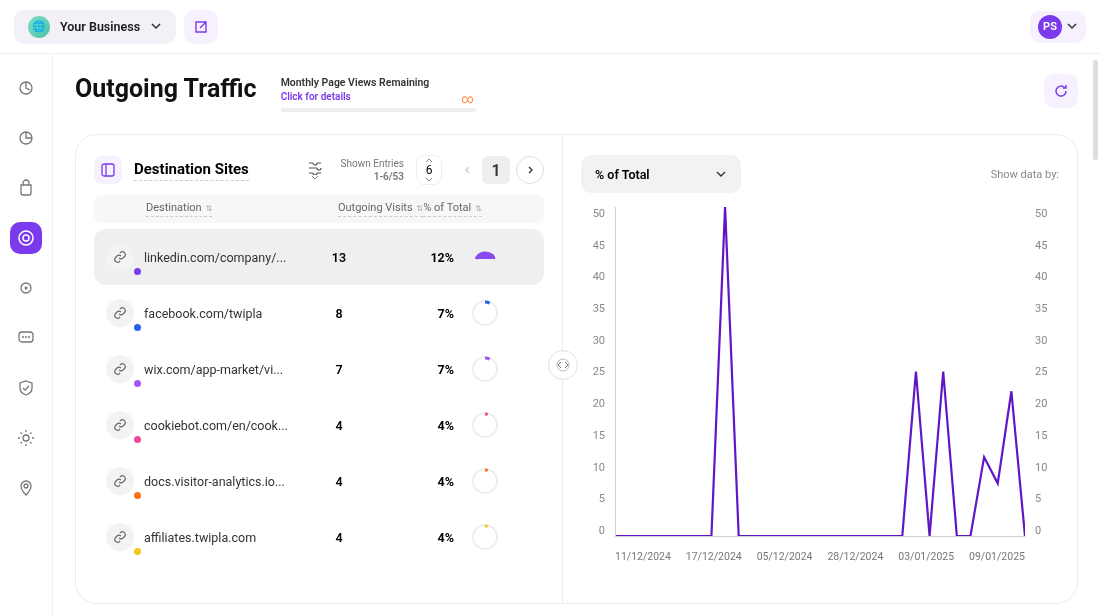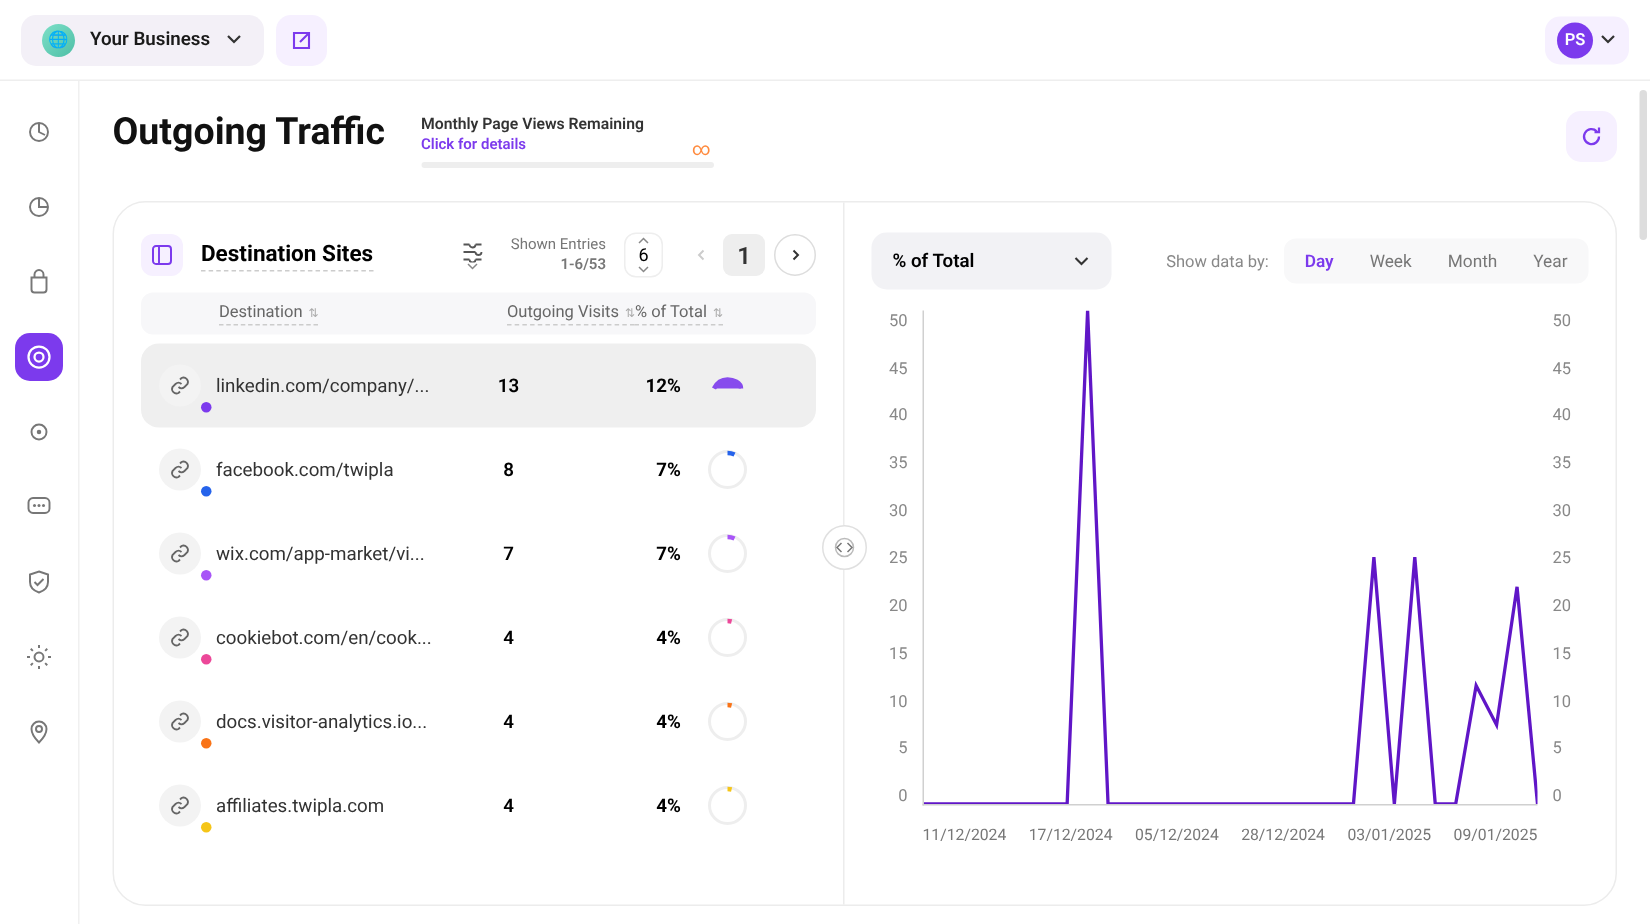--- a/index.html
+++ b/index.html
@@ -376,26 +376,20 @@
 
       <div class="right-pane">
         <div class="rp-hdr">
           <div class="metric-select">
             <span>% of Total</span>
             <svg width="12" height="12" viewBox="0 0 12 12">
                 <path d="M2 4l4 4 4-4" stroke="#333" fill="none" stroke-width="1.4"></path>
               </svg>
           </div>
           <span class="show-by">Show data by:</span>
-          <div class="granularity" id="gran">
-              <div class="gran-btn active">Day</div>
-              <div class="gran-btn">Week</div>
-              <div class="gran-btn">Month</div>
-              <div class="gran-btn">Year</div>
-            </div>
         </div>
 
         <div class="chart-wrap">
           <div class="y-axis-l" id="yL">
               <span>50</span>
               <span>45</span>
               <span>40</span>
               <span>35</span>
               <span>30</span>
               <span>25</span>

